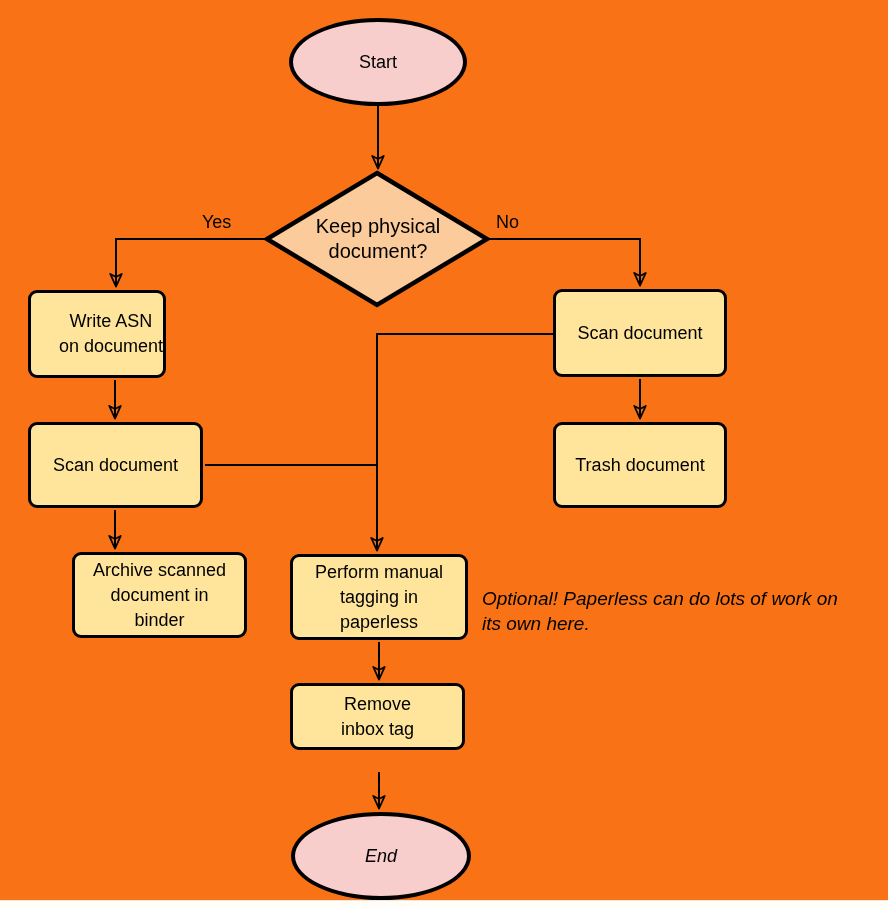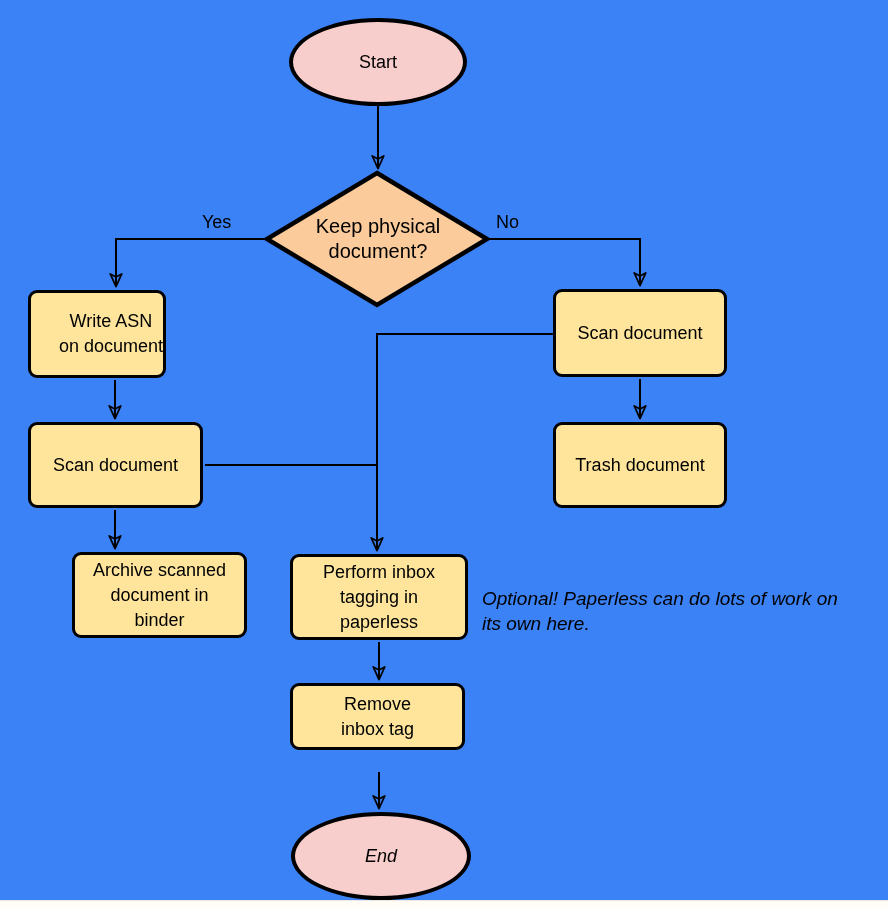--- a/index.html
+++ b/index.html
@@ -5,21 +5,21 @@
   html, body {
     margin: 0;
     padding: 0;
     background: #ffffff;
     font-family: "Liberation Sans", "DejaVu Sans", sans-serif;
   }
   .canvas {
     position: relative;
     width: 888px;
     height: 907px;
-    background: #3b82f6;
+    background: #f97316;
     overflow: hidden;
     color: #000000;
   }
   svg.edges {
     position: absolute;
     left: 0; top: 0;
     width: 888px; height: 907px;
     pointer-events: none;
   }
   svg.edges path {
@@ -146,21 +146,21 @@
 
   <div class="node rect" style="left: 553px; top: 289px; width: 174px; height: 88px; background: rgb(255, 229, 156);">
     <span>Scan document</span>
   </div>
 
   <div class="node rect" style="left: 553px; top: 422px; width: 174px; height: 86px; background: rgb(255, 229, 156);">
     <span>Trash document</span>
   </div>
 
   <div class="node rect" style="left: 290px; top: 554px; width: 178px; height: 86px; background: rgb(255, 229, 156);">
-    <span>Perform inbox
+    <span>Perform manual
 tagging in
 paperless</span>
   </div>
 
   <div class="note">Optional! Paperless can do lots of work on
 its own here.</div>
 
   <div class="node rect" style="left: 290px; top: 683px; width: 175px; height: 67px; background: rgb(255, 229, 156);">
     <span>Remove
 inbox tag</span>

